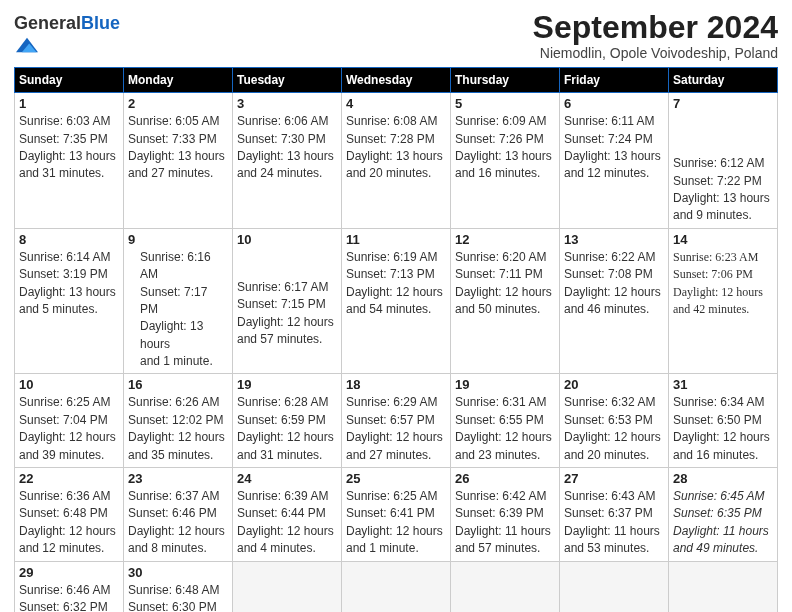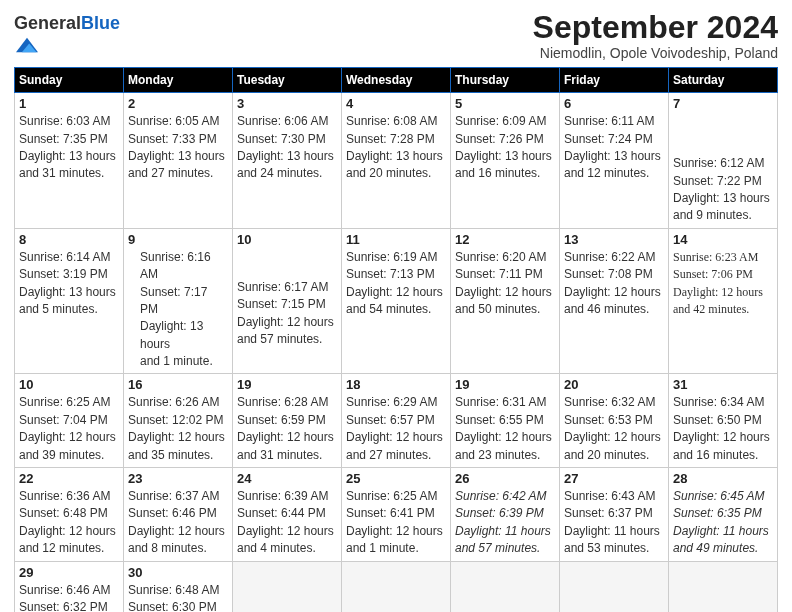--- a/index.html
+++ b/index.html
@@ -302,21 +302,21 @@
           </td>
           <td>
             <span class="day-number">25</span>
             <div class="day-info" style="white-space: pre-line;">Sunrise: 6:25 AM
 Sunset: 6:41 PM
 Daylight: 12 hours
 and 1 minute.</div>
           </td>
           <td>
             <span class="day-number">26</span>
-            <div class="day-info" style="white-space: pre-line; font-style: italic;">Sunrise: 6:42 AM
+            <div class="day-info" style="white-space: pre-line;">Sunrise: 6:42 AM
 Sunset: 6:39 PM
 Daylight: 11 hours
 and 57 minutes.</div>
           </td>
           <td>
             <span class="day-number">27</span>
             <div class="day-info" style="white-space: pre-line;">Sunrise: 6:43 AM
 Sunset: 6:37 PM
 Daylight: 11 hours
 and 53 minutes.</div>

